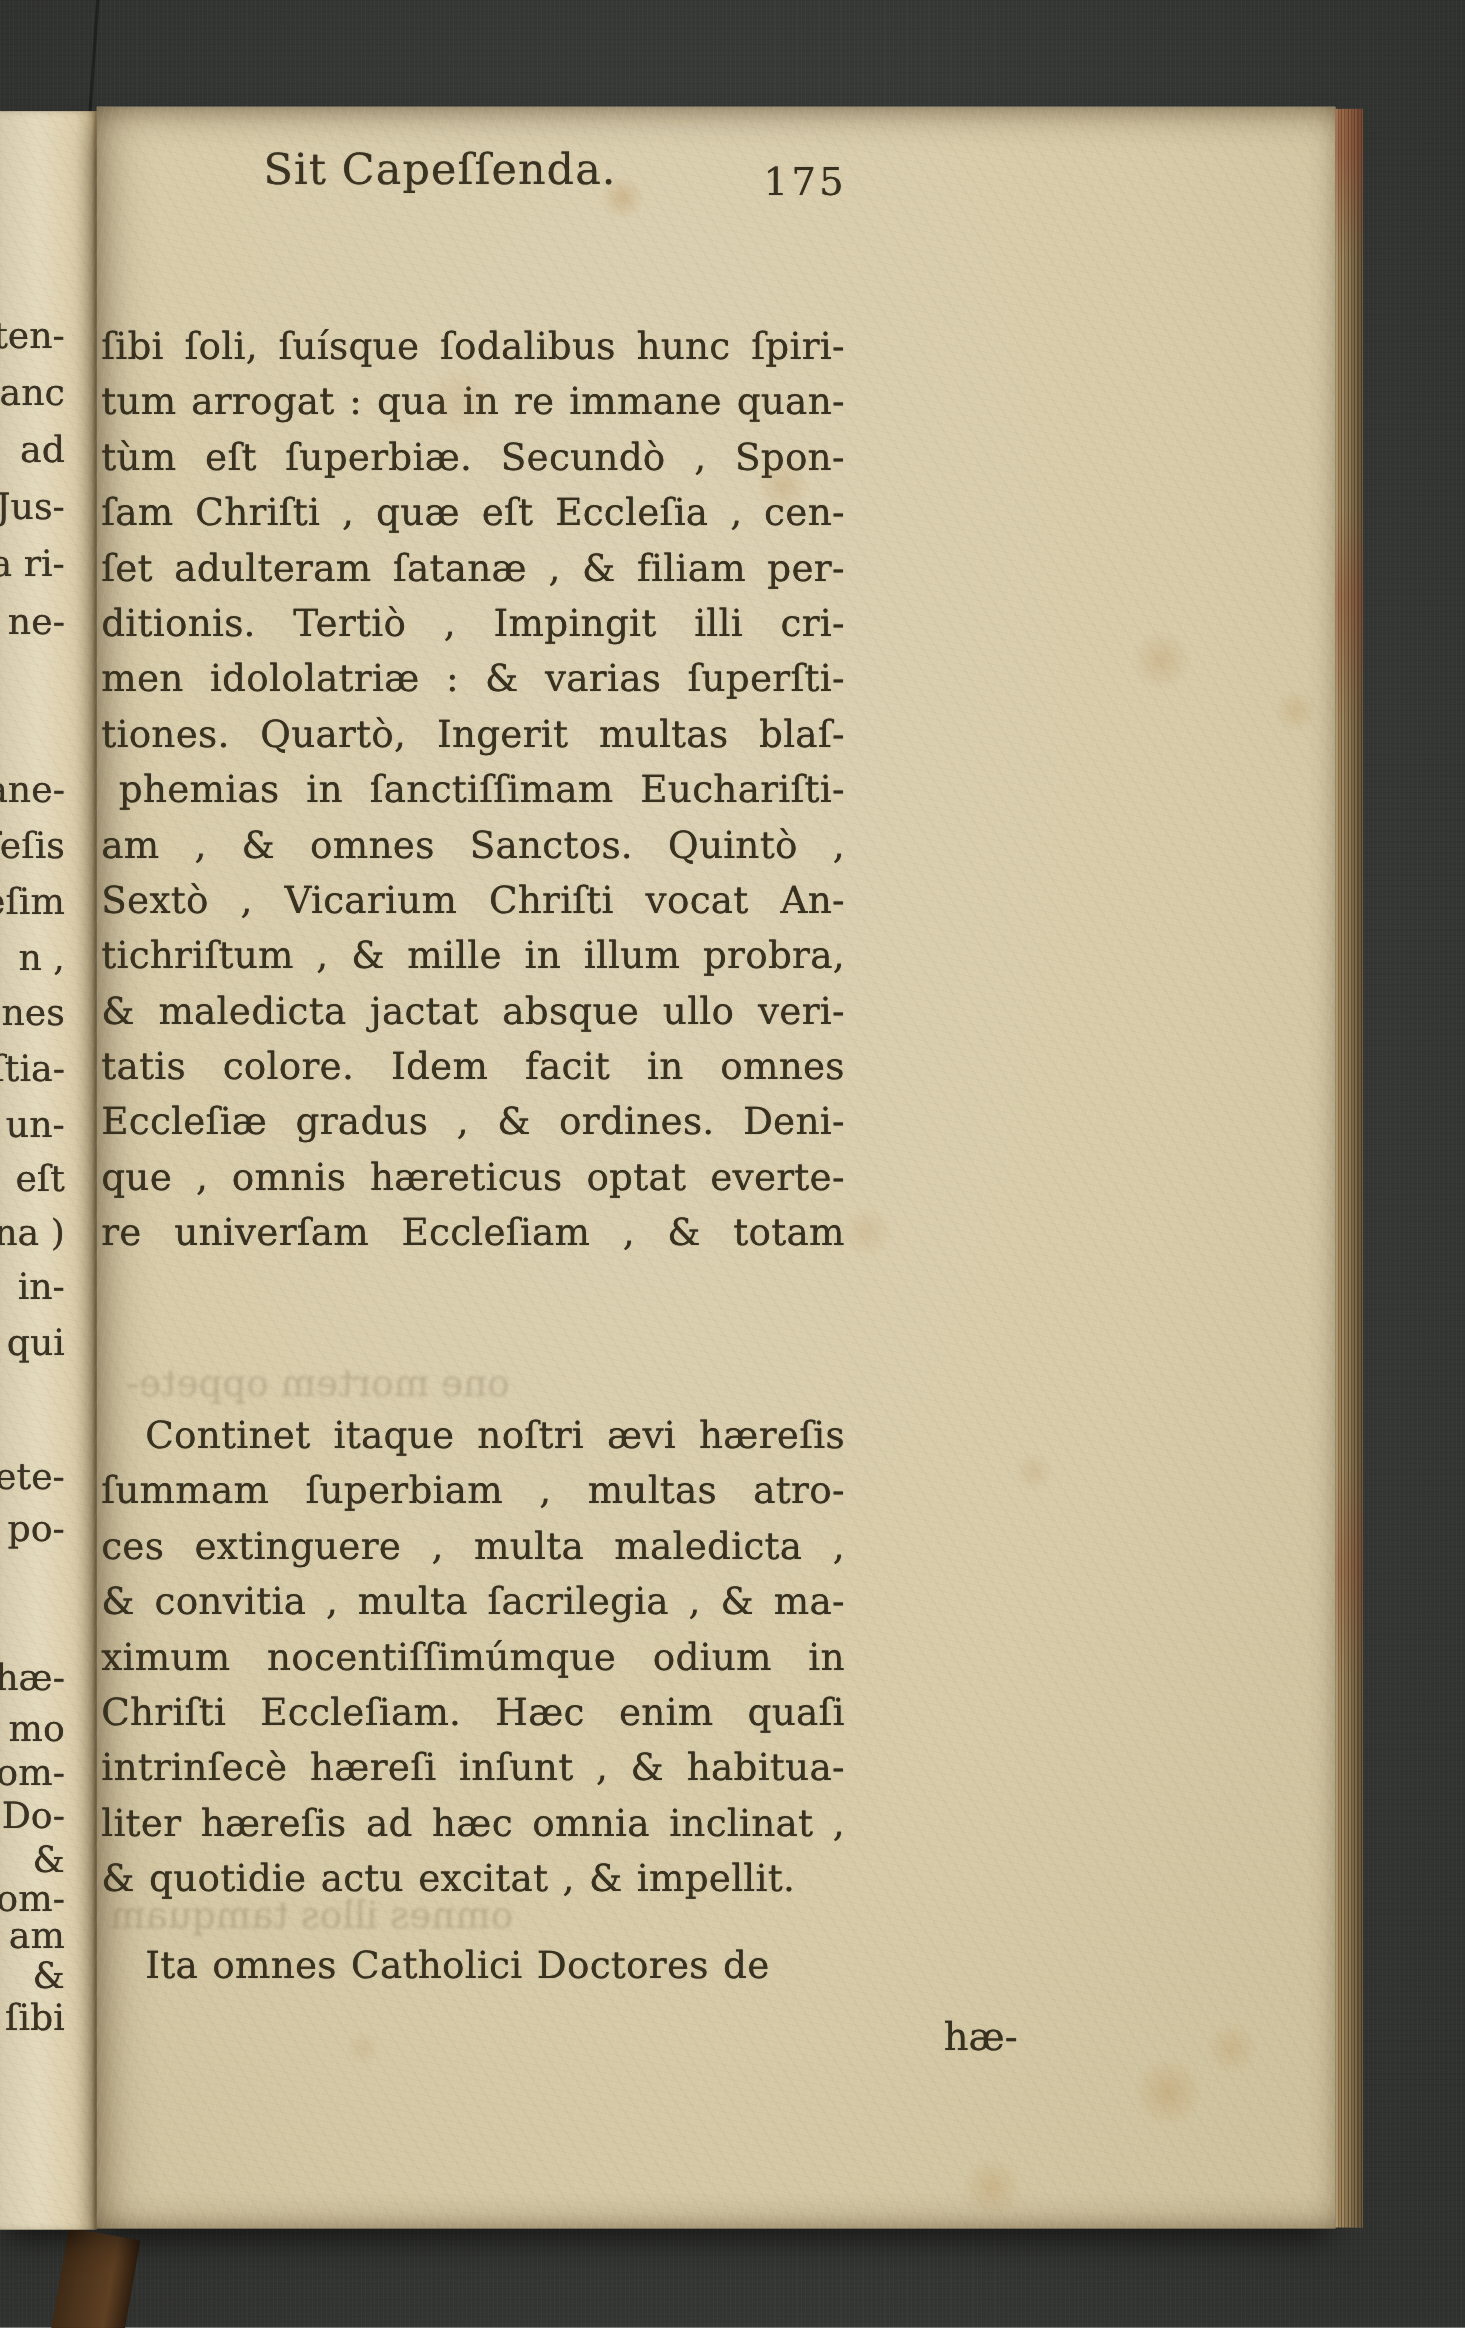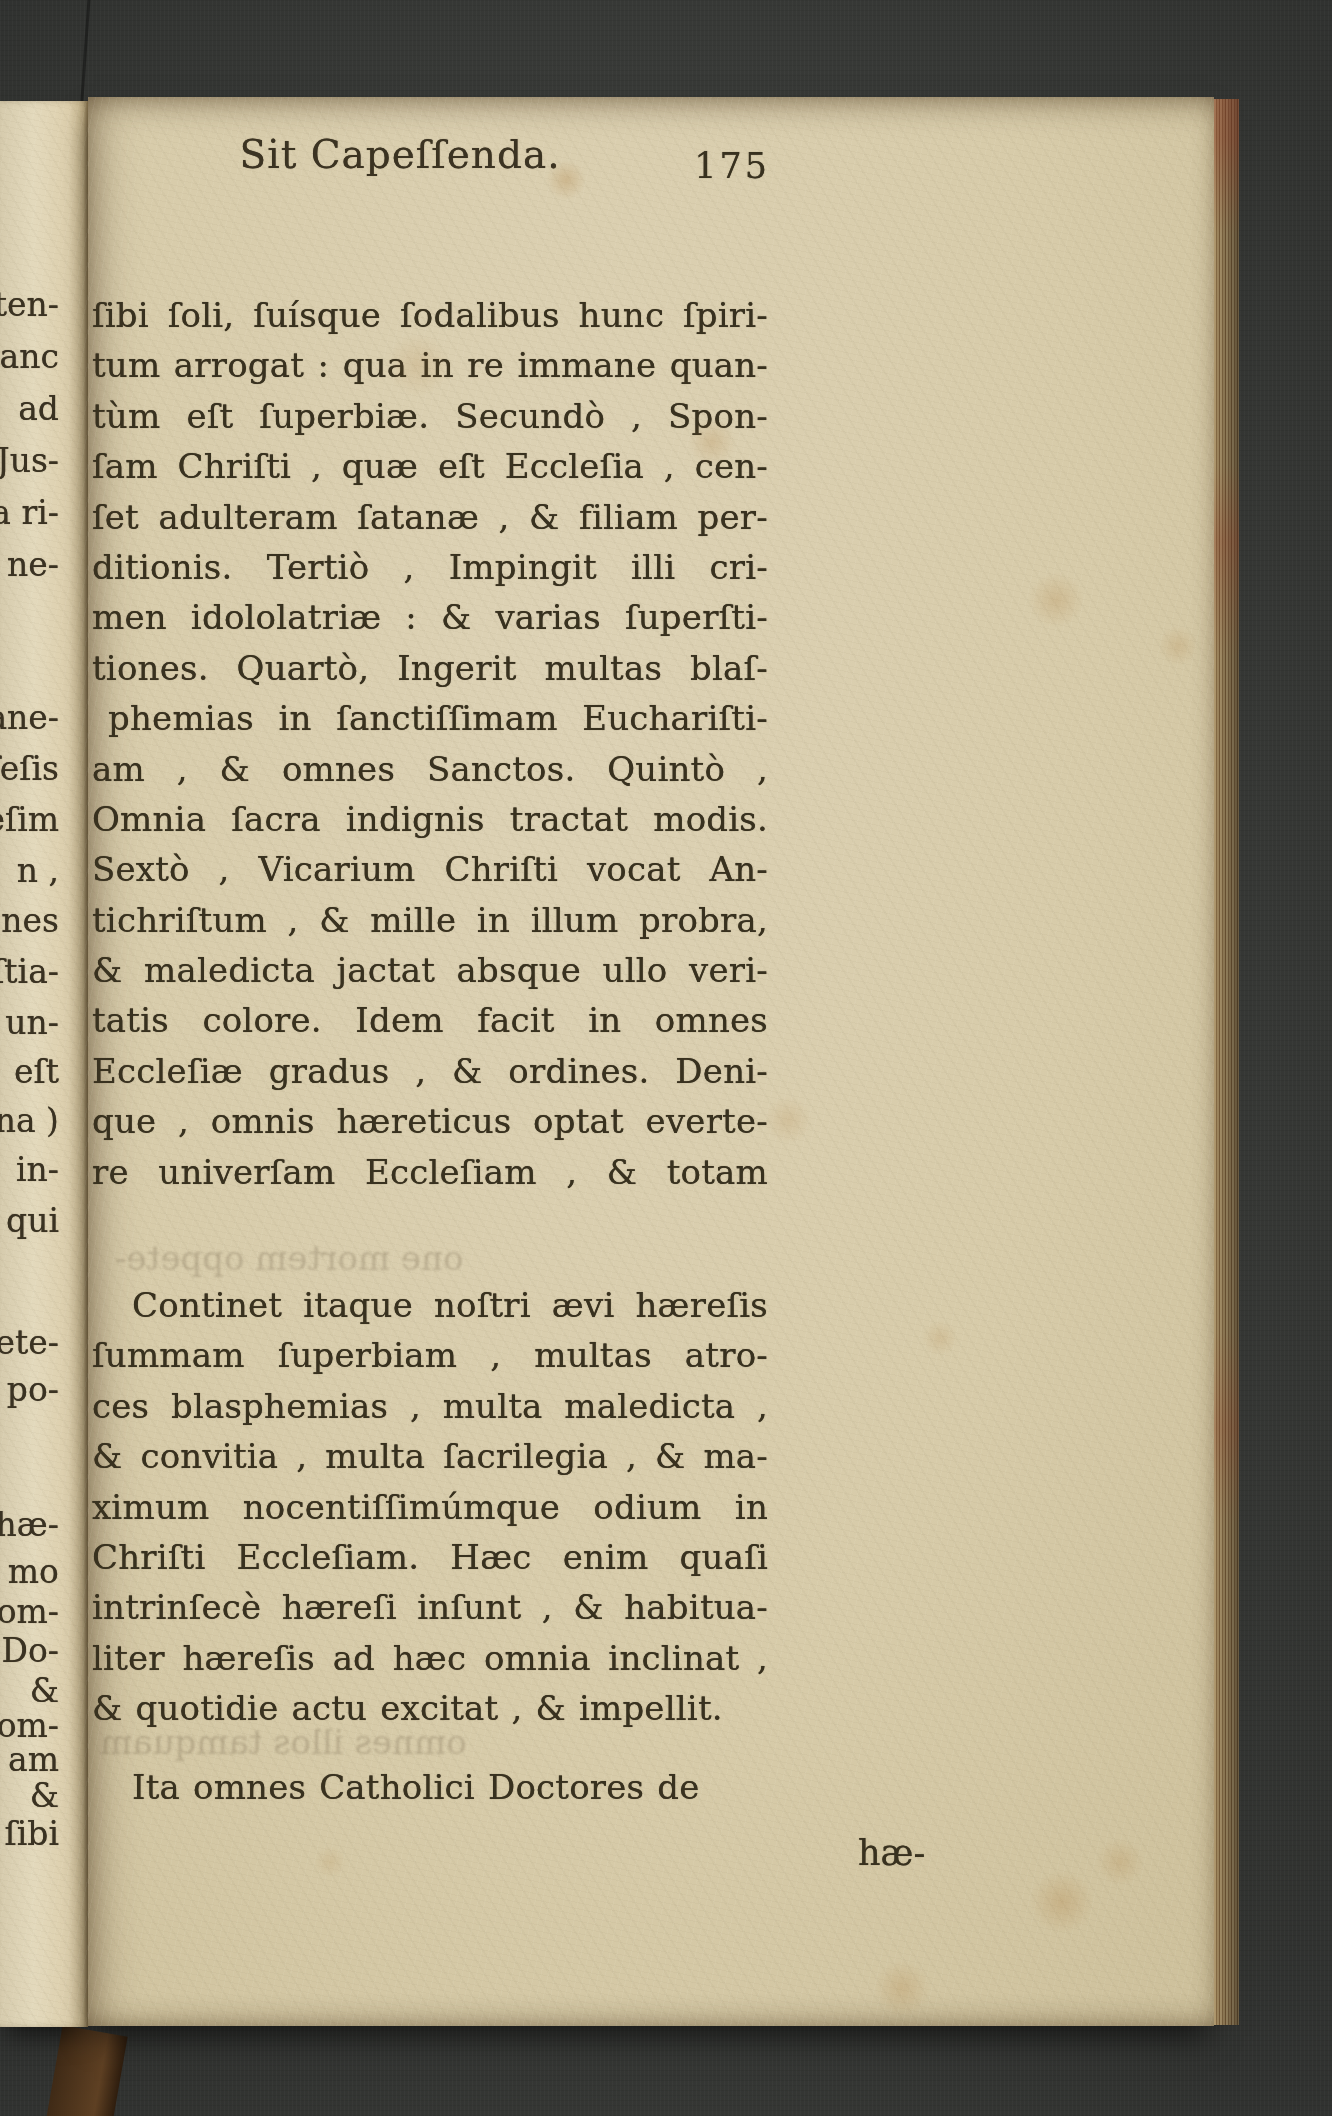--- a/index.html
+++ b/index.html
@@ -78,33 +78,32 @@
           <div class="tline" style="height: 50.4px;">ſibi ſoli, ſuísque ſodalibus hunc ſpiri-</div>
           <div class="tline" style="height: 50.4px;">tum arrogat : qua in re immane quan-</div>
           <div class="tline" style="height: 50.4px;">tùm eſt ſuperbiæ. Secundò , Spon-</div>
           <div class="tline" style="height: 50.4px;">ſam Chriſti , quæ eſt Eccleſia , cen-</div>
           <div class="tline" style="height: 50.4px;">ſet adulteram ſatanæ , &amp; filiam per-</div>
           <div class="tline" style="height: 50.4px;">ditionis. Tertiò , Impingit illi cri-</div>
           <div class="tline" style="height: 50.4px;">men idololatriæ : &amp; varias ſuperſti-</div>
           <div class="tline" style="height: 50.4px;">tiones. Quartò, Ingerit multas blaſ-</div>
           <div class="tline" style="height: 50.4px; margin-left: 16px;">phemias in ſanctiſſimam Euchariſti-</div>
           <div class="tline" style="height: 50.4px;">am , &amp; omnes Sanctos. Quintò ,</div>
-          <div class="tline" style="height: 50.4px;">Omnia ſacra indignis tractat modis.</div>
           <div class="tline" style="height: 50.4px;">Sextò , Vicarium Chriſti vocat An-</div>
           <div class="tline" style="height: 50.4px;">tichriſtum , &amp; mille in illum probra,</div>
           <div class="tline" style="height: 50.4px;">&amp; maledicta jactat absque ullo veri-</div>
           <div class="tline" style="height: 50.4px;">tatis colore. Idem facit in omnes</div>
           <div class="tline" style="height: 50.4px;">Eccleſiæ gradus , &amp; ordines. Deni-</div>
           <div class="tline" style="height: 50.4px;">que , omnis hæreticus optat everte-</div>
           <div class="tline" style="height: 50.4px;">re univerſam Eccleſiam , &amp; totam</div>
         </div>
         <div class="para" style="top: 1280px;">
           <div class="tline indent" style="height: 50.4px;">Continet itaque noſtri ævi hæreſis</div>
           <div class="tline" style="height: 50.4px;">ſummam ſuperbiam , multas atro-</div>
-          <div class="tline" style="height: 50.4px;">ces blasphemias , multa maledicta ,</div>
+          <div class="tline" style="height: 50.4px;">ces extinguere , multa maledicta ,</div>
           <div class="tline" style="height: 50.4px;">&amp; convitia , multa ſacrilegia , &amp; ma-</div>
           <div class="tline" style="height: 50.4px;">ximum nocentiſſimúmque odium in</div>
           <div class="tline" style="height: 50.4px;">Chriſti Eccleſiam. Hæc enim quaſi</div>
           <div class="tline" style="height: 50.4px;">intrinſecè hæreſi inſunt , &amp; habitua-</div>
           <div class="tline" style="height: 50.4px;">liter hæreſis ad hæc omnia inclinat ,</div>
           <div class="tline last" style="height: 50.4px;">&amp; quotidie actu excitat , &amp; impellit.</div>
         </div>
         <div class="para" style="top: 1762px;">
           <div class="tline last indent" style="height: 50.4px;">Ita omnes Catholici Doctores de</div>
         </div>

